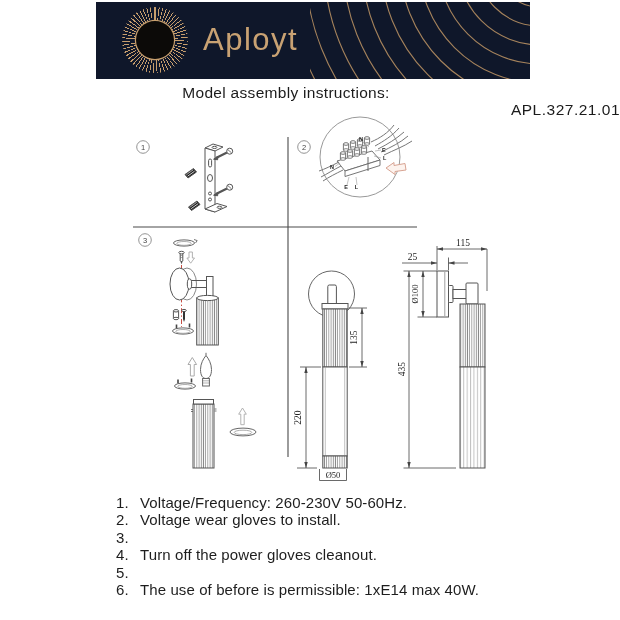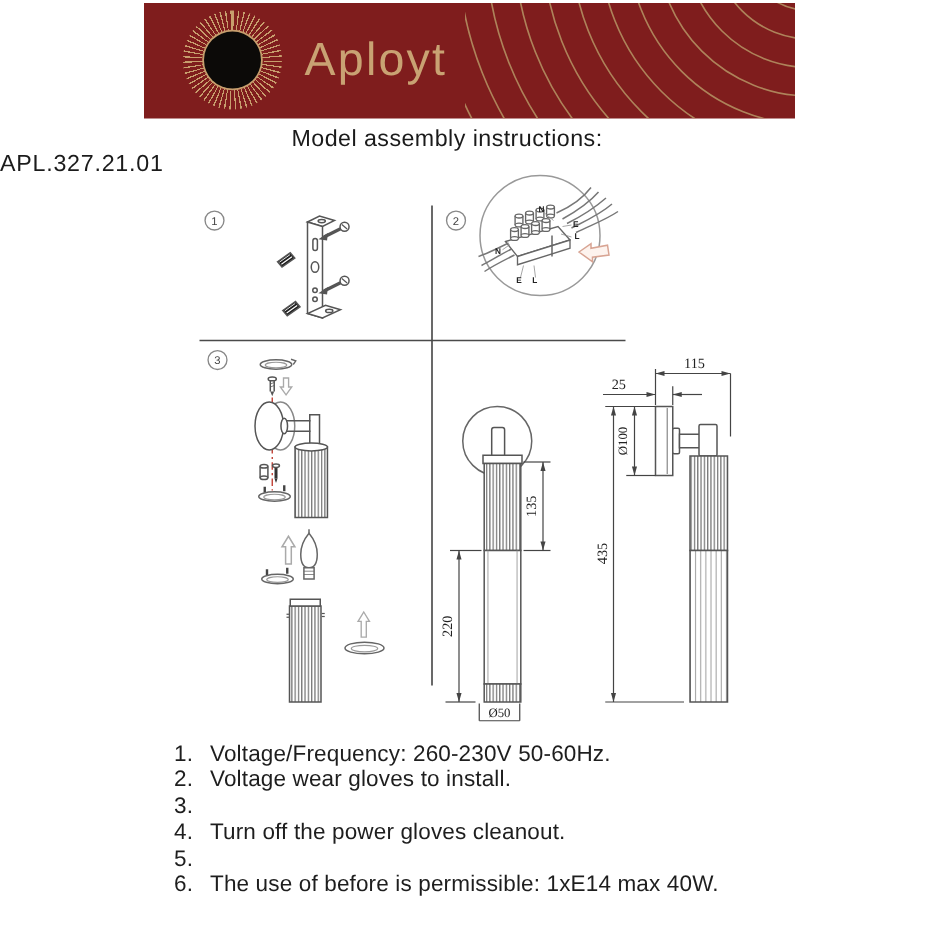--- a/index.html
+++ b/index.html
@@ -1,30 +1,30 @@
 <!DOCTYPE html>
 <html><head>
 <meta charset="utf-8">
 <style>
   html,body{margin:0;padding:0;background:#ffffff;}
   #page{position:relative;width:620px;height:620px;background:#fff;overflow:hidden;
         font-family:"Liberation Sans",sans-serif;color:#1d1d1d;}
   
-  .banner{position:absolute;left:96px;top:2px;width:434px;height:77px;background:#7f1d1d;overflow:hidden;}
+  .banner{position:absolute;left:96px;top:2px;width:434px;height:77px;background:#0f172a;overflow:hidden;}
   .burst{position:absolute;left:26px;top:5px;width:66px;height:66px;border-radius:50%;
          background:repeating-conic-gradient(#c79e6d 0deg 1.7deg,rgba(0,0,0,0) 1.7deg 6.5deg);}
   .burst::after{content:"";position:absolute;inset:14px;border-radius:50%;background:#0c0a08;
          box-shadow:0 0 0 1.2px #c79e6d;}
   .brand{position:absolute;left:107px;top:20px;font-size:31px;line-height:36px;color:#c9a273;
          letter-spacing:1.5px;font-weight:400;}
   .fan{position:absolute;right:0;top:0;}
   
-  .title1{position:absolute;left:12px;top:84px;width:572px;text-align:center;
+  .title1{position:absolute;left:0;top:84px;width:572px;text-align:center;
           font-size:15.5px;font-weight:500;letter-spacing:.3px;color:#1b1b1b;}
-  .title2{position:absolute;left:0;top:101px;width:620px;text-align:left;
+  .title2{position:absolute;left:0;top:101px;width:620px;text-align:right;
           font-size:15.5px;font-weight:500;letter-spacing:.5px;color:#1b1b1b;}
   
   .diagram{position:absolute;left:0;top:0;width:620px;height:620px;}
   
   ol.inst{position:absolute;left:116px;top:494px;margin:0;padding:0;list-style:none;width:440px;}
   ol.inst li{display:flex;font-size:15px;line-height:17.4px;letter-spacing:.1px;color:#1e1e1e;font-weight:500;}
   ol.inst .num{width:24px;flex:0 0 24px;}
 </style>
 </head>
 <body>

